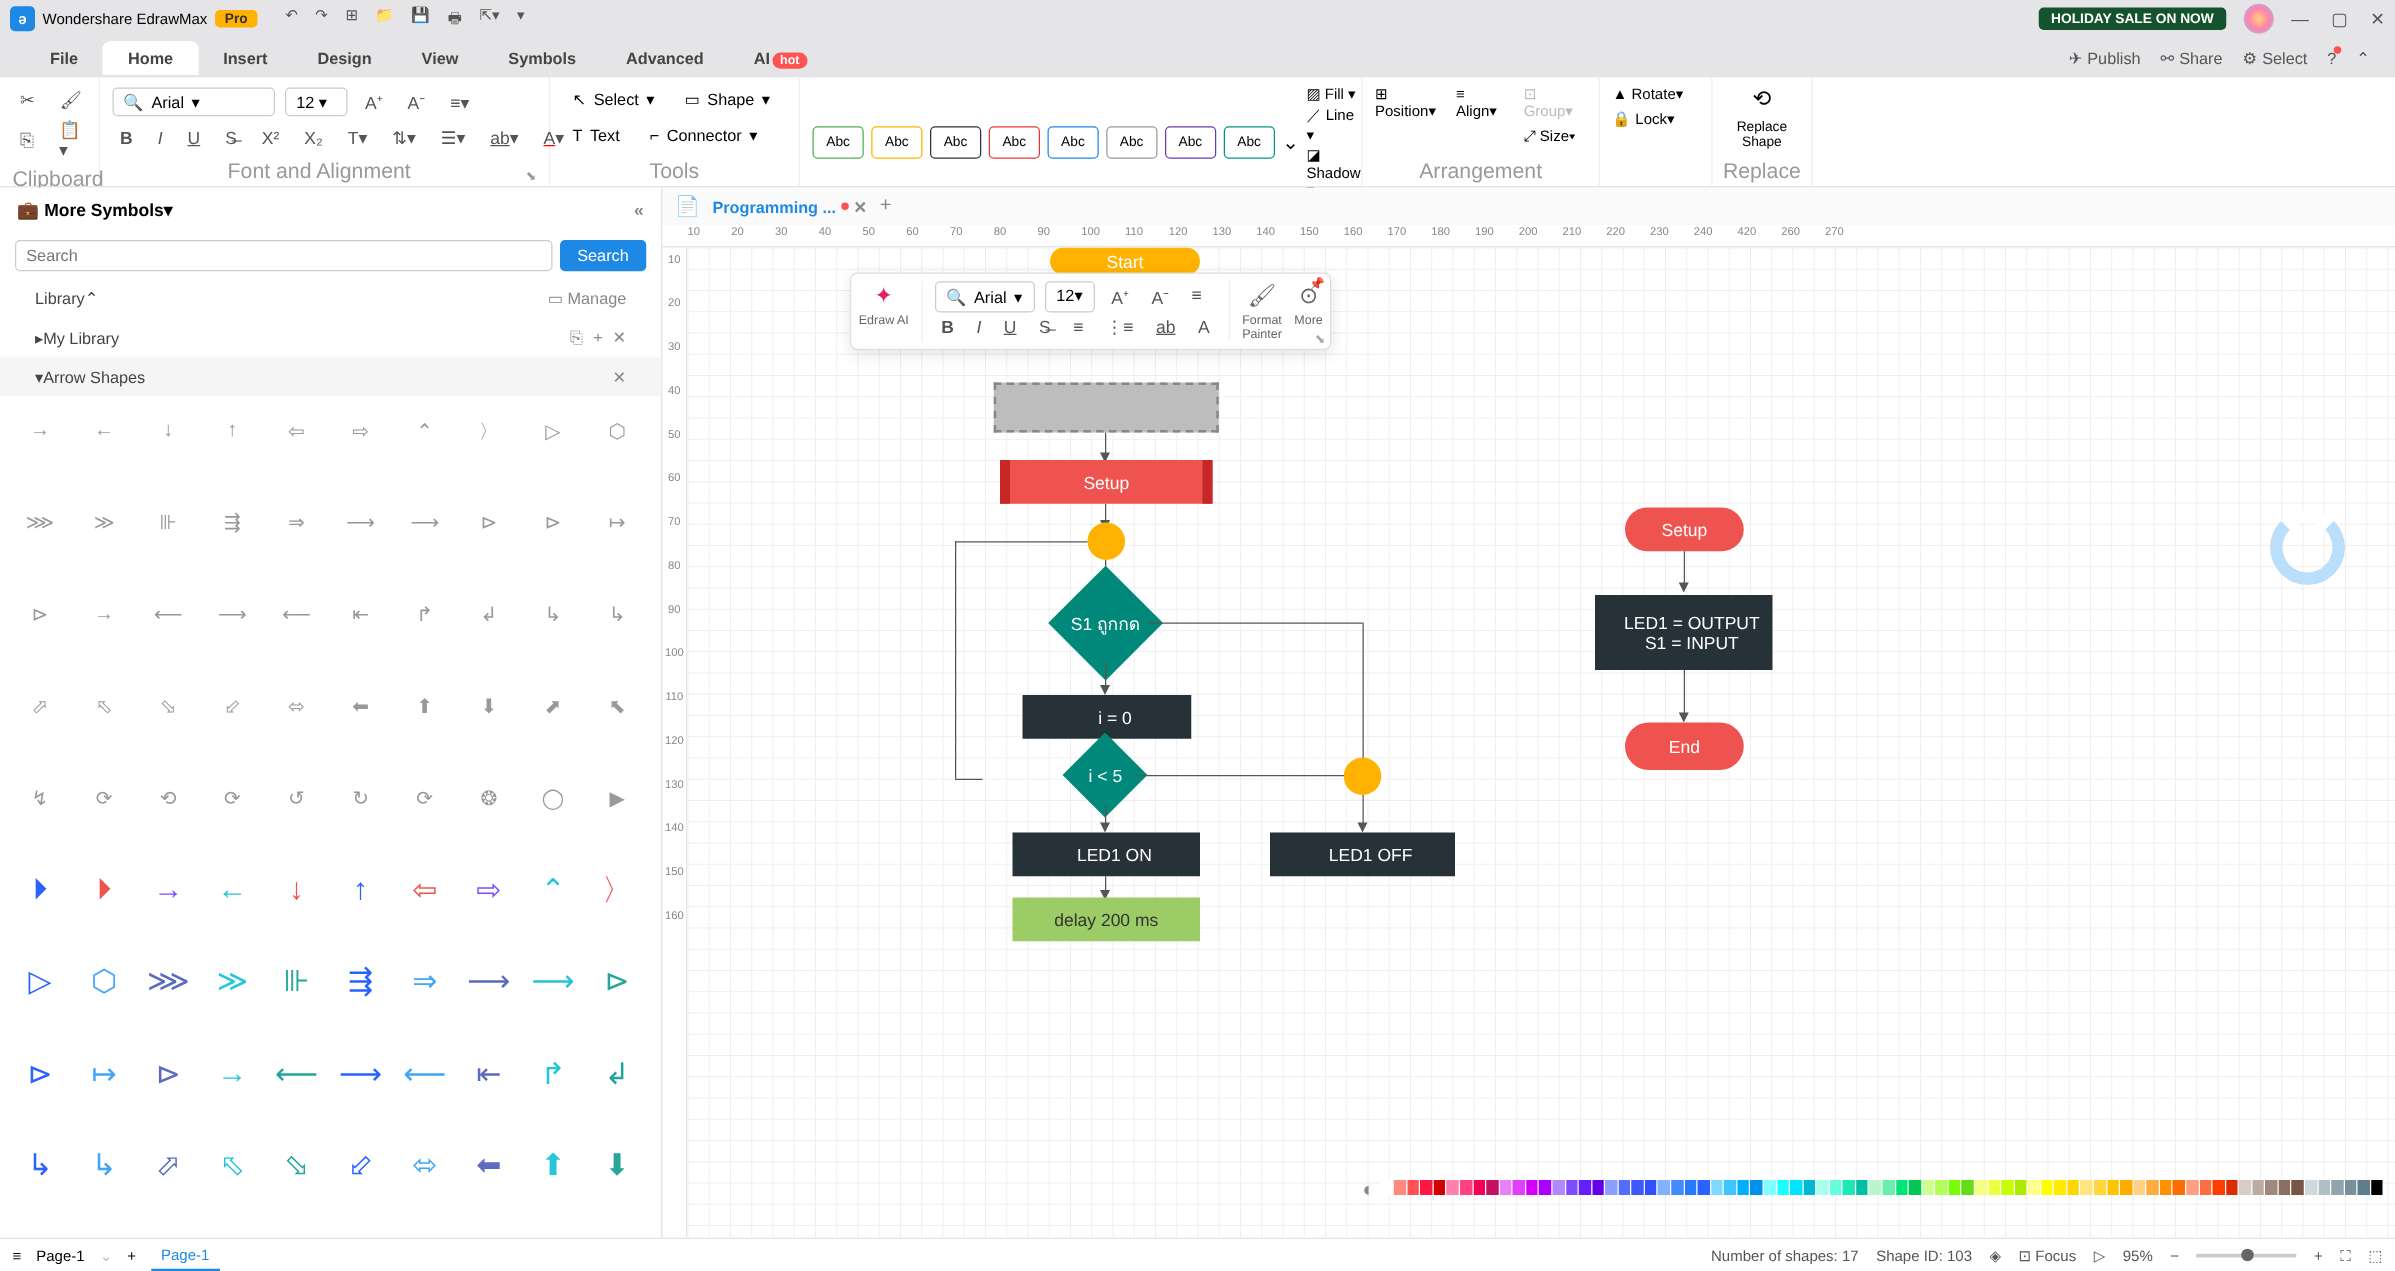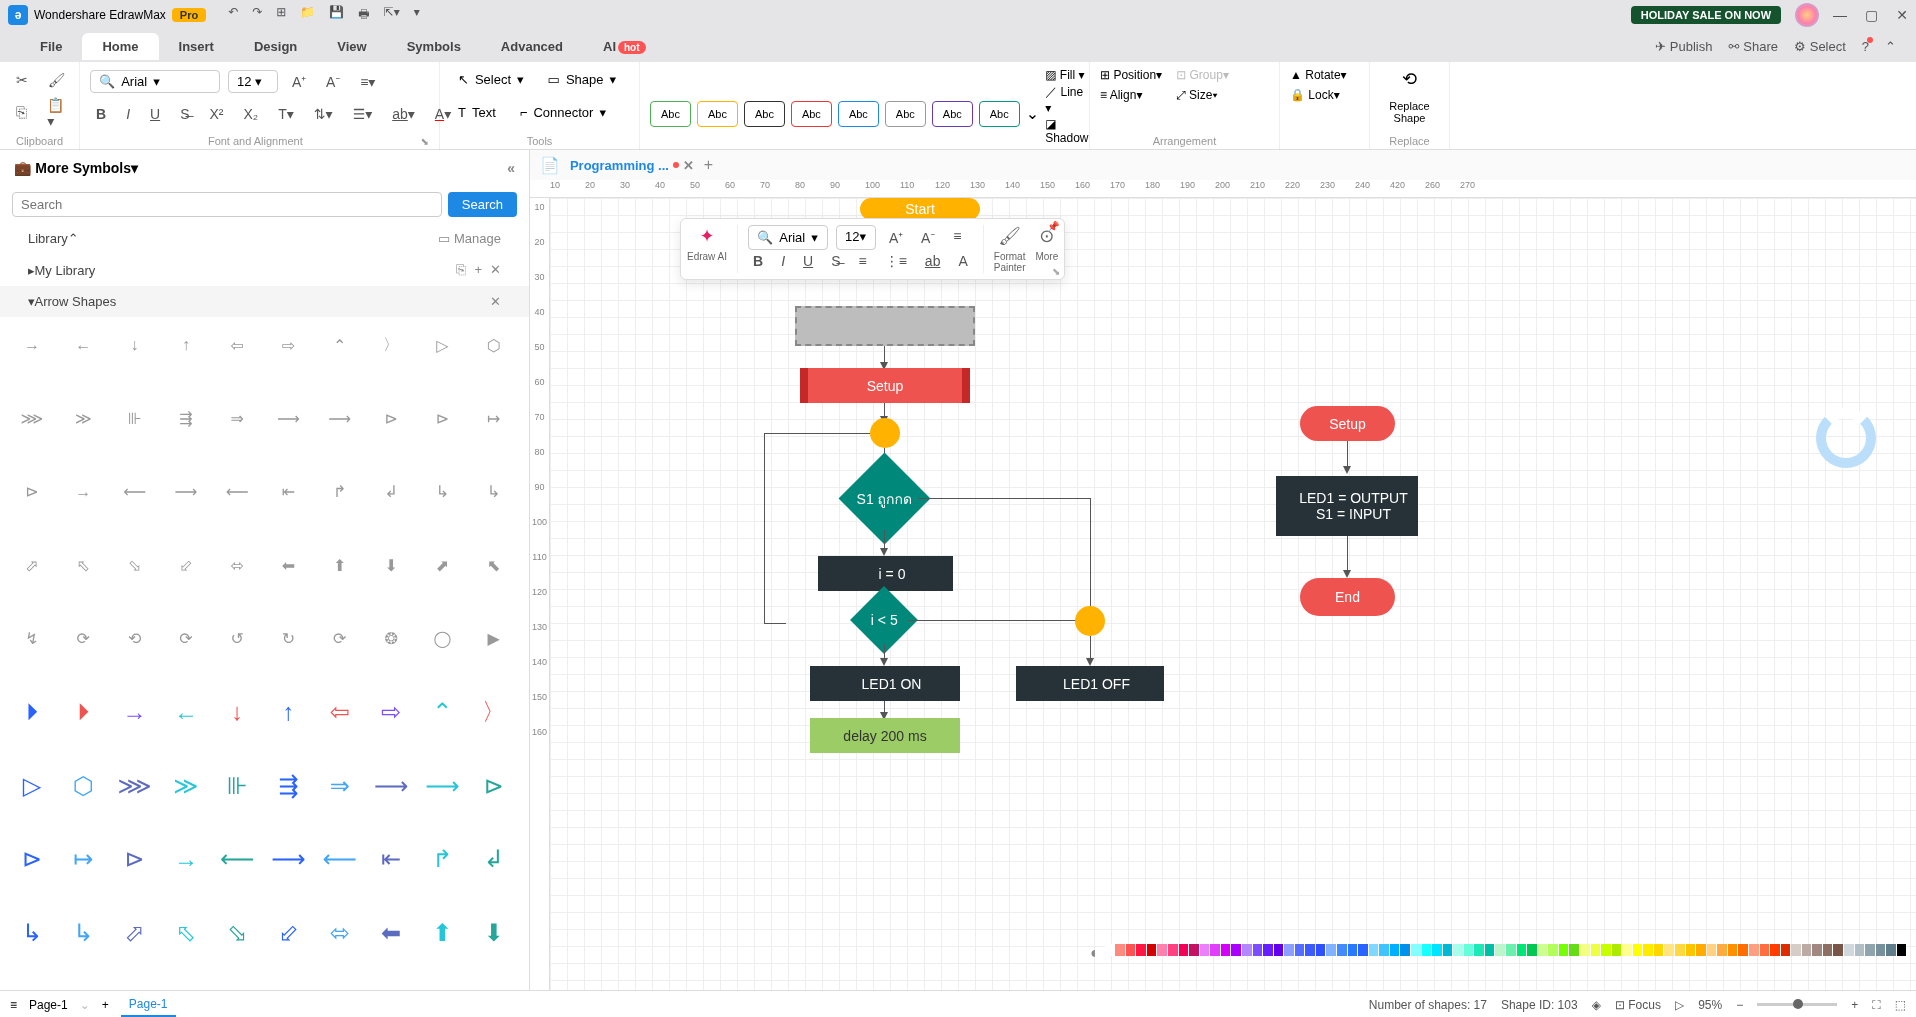--- a/index.html
+++ b/index.html
@@ -21,21 +21,21 @@
 .menubar .item { padding: 6px 20px; cursor: pointer; color: #444; font-weight: bold; }
 .menubar .item.active { background: #fff; border-radius: 6px 6px 0 0; font-weight: 600; }
 .menubar .hot-badge { background: #ff5252; color: #fff; padding: 1px 6px; border-radius: 8px; font-size: 10px; margin-left: 2px; }
 .menubar .right { margin-left: auto; display: flex; gap: 16px; color: #555; font-size: 13px; }
 .menubar .right span { cursor: pointer; display: flex; align-items: center; gap: 4px; }
 .menubar .notif-dot { width: 6px; height: 6px; background: #ff5252; border-radius: 50%; position: absolute; top: -2px; right: -4px; }
 
 
 .ribbon { height: 88px; background: #fff; display: flex; border-bottom: 1px solid #ddd; }
 .ribbon-group { border-right: 1px solid #eee; padding: 6px 10px 2px; display: flex; flex-direction: column; justify-content: space-between; }
-.ribbon-group .label { font-size: 11px; color: #999; text-align: center; margin-top: 2px; }
+.ribbon-group .label { font-size: 17px; color: #999; text-align: center; margin-top: 2px; }
 .ribbon-row { display: flex; gap: 8px; align-items: center; }
 .ribbon-btn { padding: 4px 6px; color: #555; font-size: 14px; cursor: pointer; border-radius: 3px; }
 .font-select { border: 1px solid #ccc; border-radius: 4px; padding: 3px 8px; font-size: 13px; width: 130px; display: flex; align-items: center; gap: 6px; }
 .size-select { border: 1px solid #ccc; border-radius: 4px; padding: 3px 8px; font-size: 13px; width: 50px; }
 .tool-btn { display: flex; align-items: center; gap: 6px; padding: 4px 8px; font-size: 13px; cursor: pointer; }
 .style-box { border: 1px solid #ccc; border-radius: 4px; padding: 6px 10px; font-size: 11px; cursor: pointer; }
 .style-box:nth-child(1){border-color:#4caf50;} .style-box:nth-child(2){border-color:#ffb300;} .style-box:nth-child(3){border-color:#333;background:#fff;} .style-box:nth-child(4){border-color:#e53935;} .style-box:nth-child(5){border-color:#1e88e5;} .style-box:nth-child(6){border-color:#999;} .style-box:nth-child(7){border-color:#673ab7;} .style-box:nth-child(8){border-color:#009688;}
 .ribbon .dialog-launcher { font-size: 10px; color: #999; align-self: flex-end; }
 
 
@@ -58,21 +58,21 @@
 .tab-row .tab .dot { width: 6px; height: 6px; background: #ff5252; border-radius: 50%; }
 .ruler-h { height: 18px; background: #fff; border-bottom: 1px solid #ddd; display: flex; font-size: 9px; color: #888; padding-left: 20px; }
 .ruler-h span { flex: 0 0 35px; }
 .canvas-body { flex: 1; display: flex; background: #f5f5f5; position: relative; overflow: hidden; }
 .ruler-v { width: 20px; background: #fff; border-right: 1px solid #ddd; display: flex; flex-direction: column; font-size: 9px; color: #888; padding-top: 4px; }
 .ruler-v span { flex: 0 0 35px; writing-mode: horizontal-tb; text-align: center; }
 .canvas { flex: 1; background: #fff; background-image: linear-gradient(#eee 1px,transparent 1px),linear-gradient(90deg,#eee 1px,transparent 1px); background-size: 17px 17px; position: relative; }
 
 
 .fc { position: absolute; display: flex; align-items: center; justify-content: center; font-size: 14px; color: #fff; }
-.fc-start { background: #ffb300; border-radius: 20px; margin-left: 20px; }
+.fc-start { background: #ffb300; border-radius: 20px; }
 .fc-selected { background: #bdbdbd; border: 2px dashed #888; }
 .fc-process-red { background: #ef5350; border-left: 8px solid #c62828; border-right: 8px solid #c62828; }
 .fc-circle { background: #ffb300; border-radius: 50%; }
 .fc-diamond { background: #00897b; transform: rotate(45deg); }
 .fc-diamond span { transform: rotate(-45deg); white-space: nowrap; }
 .fc-process-dark { background: #263238; padding-left: 13px; }
 .fc-process-green { background: #9ccc65; color: #333; }
 .fc-setup-red { background: #ef5350; border-radius: 20px; }
 .arrow-line { position: absolute; background: #555; }
 .arrow-head { position: absolute; width: 0; height: 0; border-left: 4px solid transparent; border-right: 4px solid transparent; border-top: 8px solid #555; }
@@ -207,21 +207,21 @@
         <span>◪ <span>Shadow</span> ▾</span>
       </div>
     </div>
     <div style="display:flex;justify-content:space-between">
         <span class="label" style="flex:1">Style</span>
         <span class="dialog-launcher">⬊</span>
       </div>
   </div>
   <div class="ribbon-group" style="width:190px">
     <div style="display:flex;gap:14px;font-size:12px">
-      <div style="display:flex;flex-direction:column;gap:6px">
+      <div style="display:flex;flex-direction:row;gap:6px">
         <span>⊞ <span>Position</span>▾</span>
         <span>≡ <span>Align</span>▾</span>
       </div>
       <div style="display:flex;flex-direction:column;gap:6px">
         <span style="color:#bbb">⊡ <span>Group</span>▾</span>
         <span>⤢ <span>Size</span>▾</span>
       </div>
     </div>
     <div class="label">Arrangement</div>
   </div>

